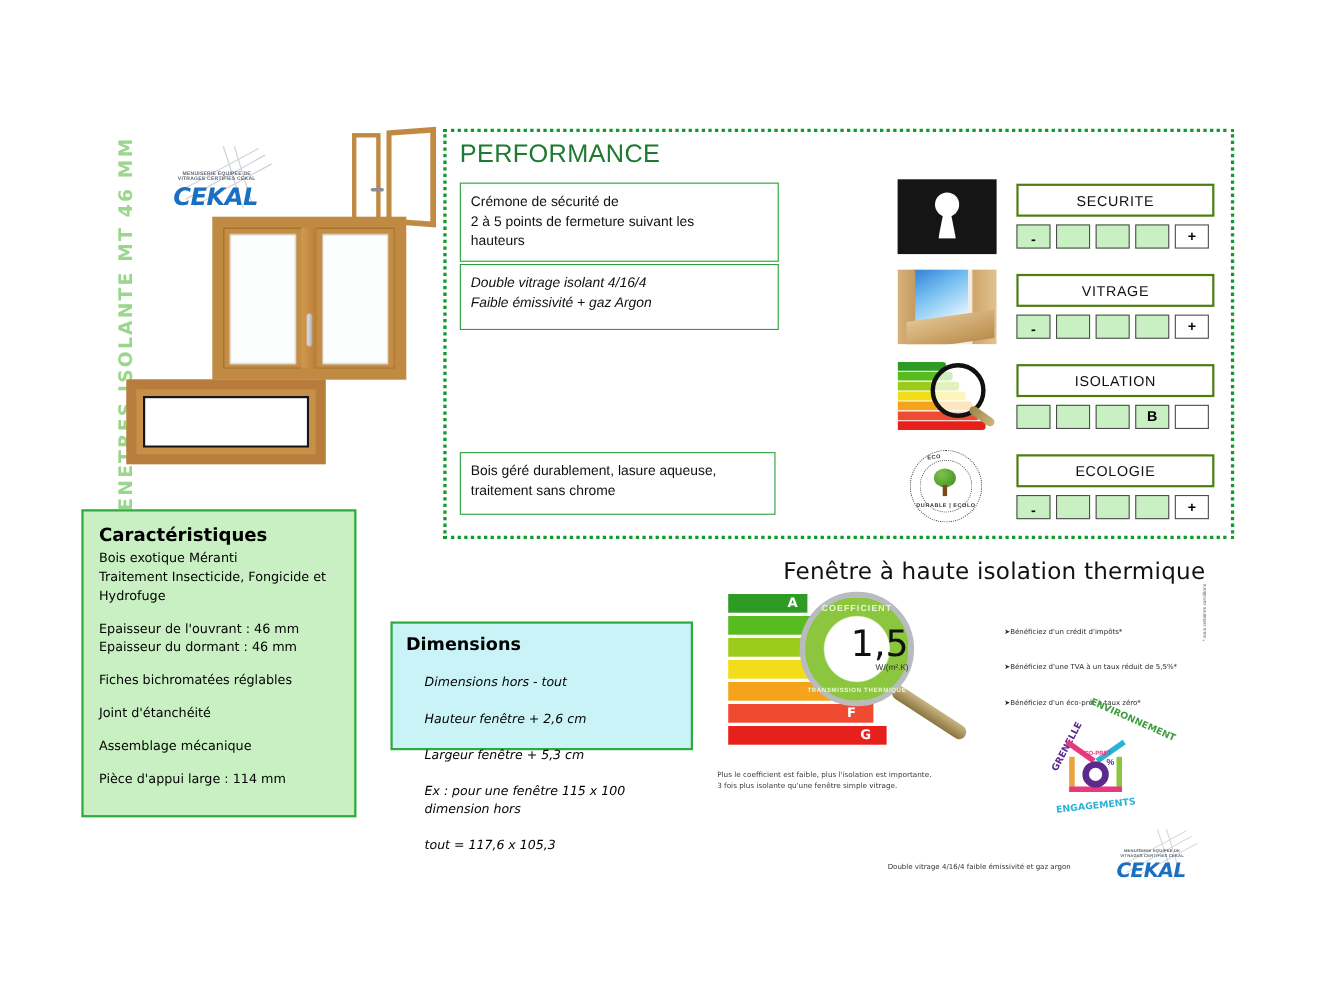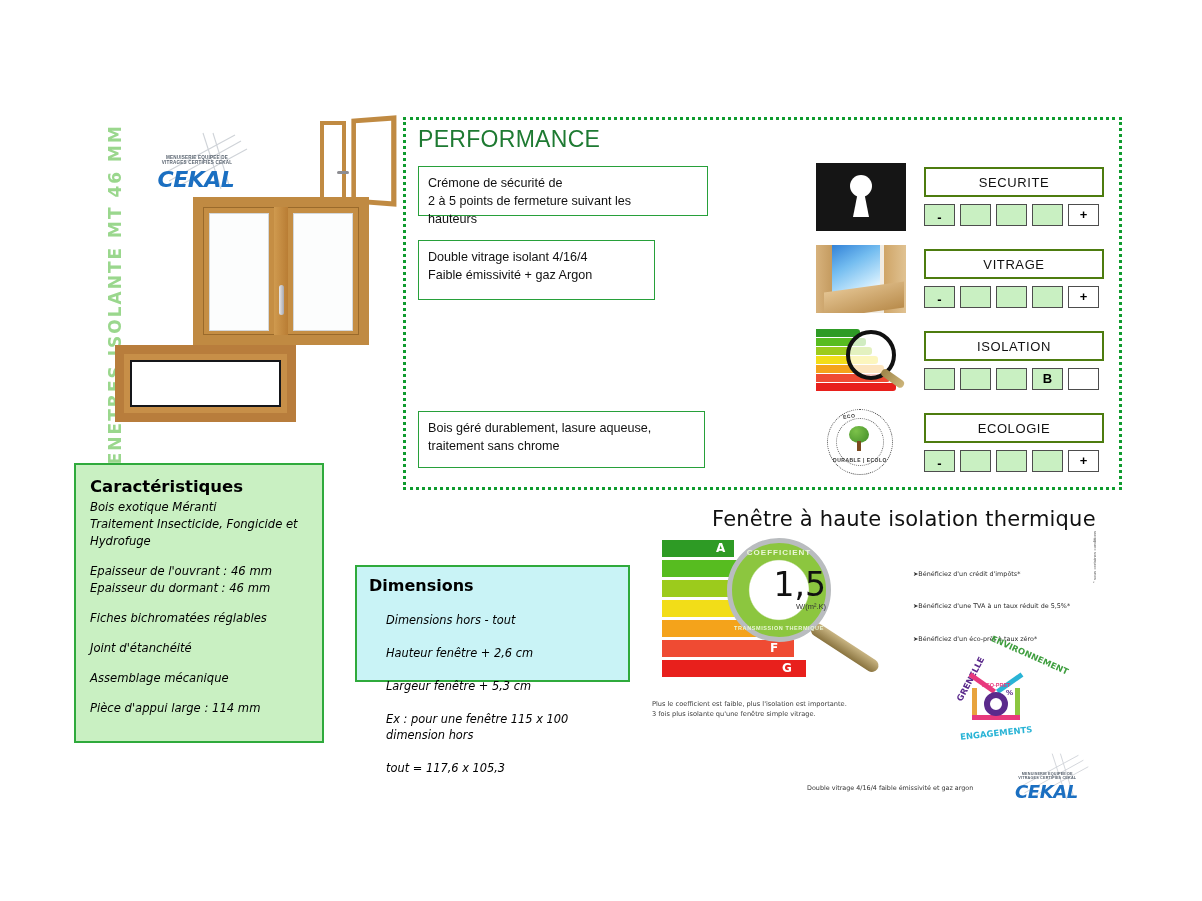--- a/index.html
+++ b/index.html
@@ -121,21 +121,21 @@
   #th-eco .tree-tr{position:absolute;left:41px;top:34px;width:4px;height:10px;background:#7a4a1f;}
   #th-eco .t-up{position:absolute;left:27px;top:6px;font-size:5px;font-weight:bold;color:#333;
      letter-spacing:.5px;transform:rotate(-6deg);}
   #th-eco .t-dn{position:absolute;left:15px;top:50px;font-size:5px;font-weight:bold;color:#333;
      letter-spacing:.5px;width:58px;text-align:center;}
 
   
   #carac{position:absolute;left:74px;top:463px;width:250px;height:280px;
      border:2px solid #2faa3c;box-sizing:border-box;background:#c9f0c2;padding:12px 14px;}
   #carac h3{margin:0 0 3px 0;font-size:16.5px;font-family:"DejaVu Sans", sans-serif;}
-  #carac p{margin:0;font-size:11.6px;font-style:italic;line-height:17px;
+  #carac p{margin:0;font-size:11.6px;line-height:17px;
      font-family:"DejaVu Sans", sans-serif;}
   #carac .gap{height:13px;}
 
   
   #dims{position:absolute;left:355px;top:565px;width:275px;height:117px;
      border:2px solid #2faa3c;box-sizing:border-box;background:#c9f3f6;padding:9px 12px;}
   #dims h3{margin:0 0 2px 0;font-size:16px;font-family:"DejaVu Sans", sans-serif;}
   #dims p{margin:17px;font-size:11.4px;font-style:italic;line-height:16px;
      font-family:"DejaVu Sans", sans-serif;}
 
@@ -232,26 +232,26 @@
     <div class="hdl"></div>
   </div>
 
   <div class="win" id="win-flat">
     <div class="inner"></div>
   </div>
 
   <div id="perf-panel"></div>
   <div id="perf-title">PERFORMANCE</div>
 
-  <div class="perf-box" style="top:166px;width:290px;height:50px;">
+  <div class="perf-box" style="top:166px;width:290px;height:72px;">
     <span>Crémone de sécurité de</span>
     <span>2 à  5 points de fermeture suivant les</span>
     <span>hauteurs</span>
   </div>
-  <div class="perf-box" style="top:240px;width:237px;height:60px;">
+  <div class="perf-box" style="top:240px;width:290px;height:60px;font-style:italic;">
     <span>Double vitrage isolant 4/16/4</span>
     <span>Faible émissivité + gaz Argon</span>
   </div>
   <div class="perf-box" style="top:411px;width:287px;height:57px;">
     <span>Bois géré durablement, lasure aqueuse,</span>
     <span>traitement sans chrome</span>
   </div>
 
   <div class="thumb" id="th-secu" style="top:163px;">
     <div class="kh-c"></div>

